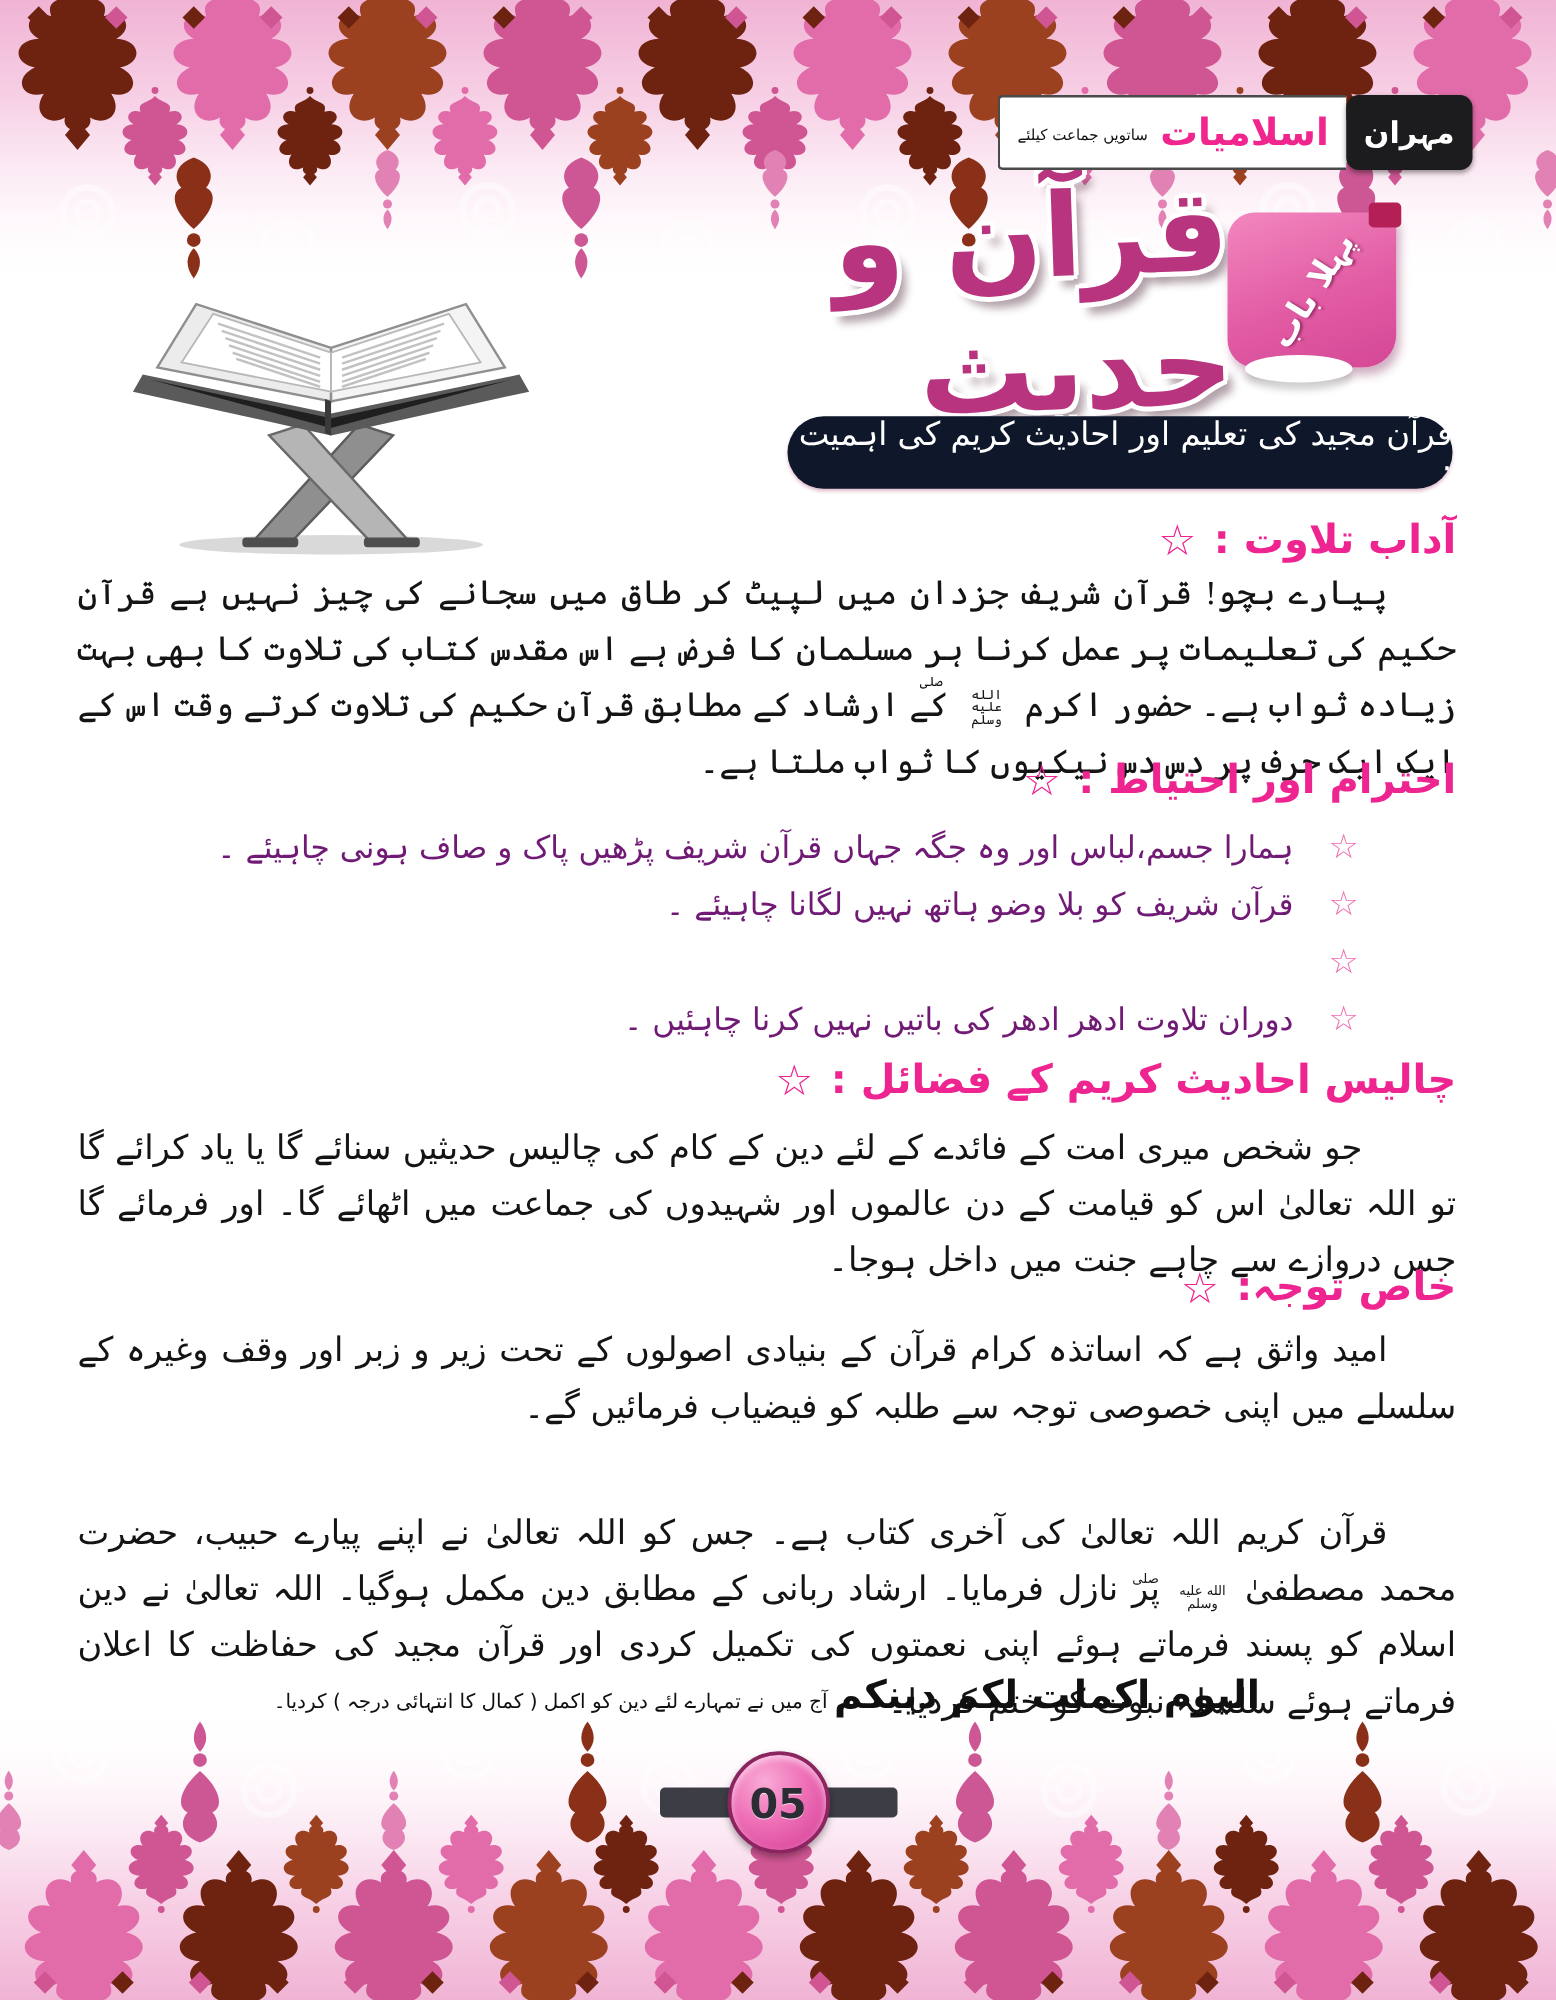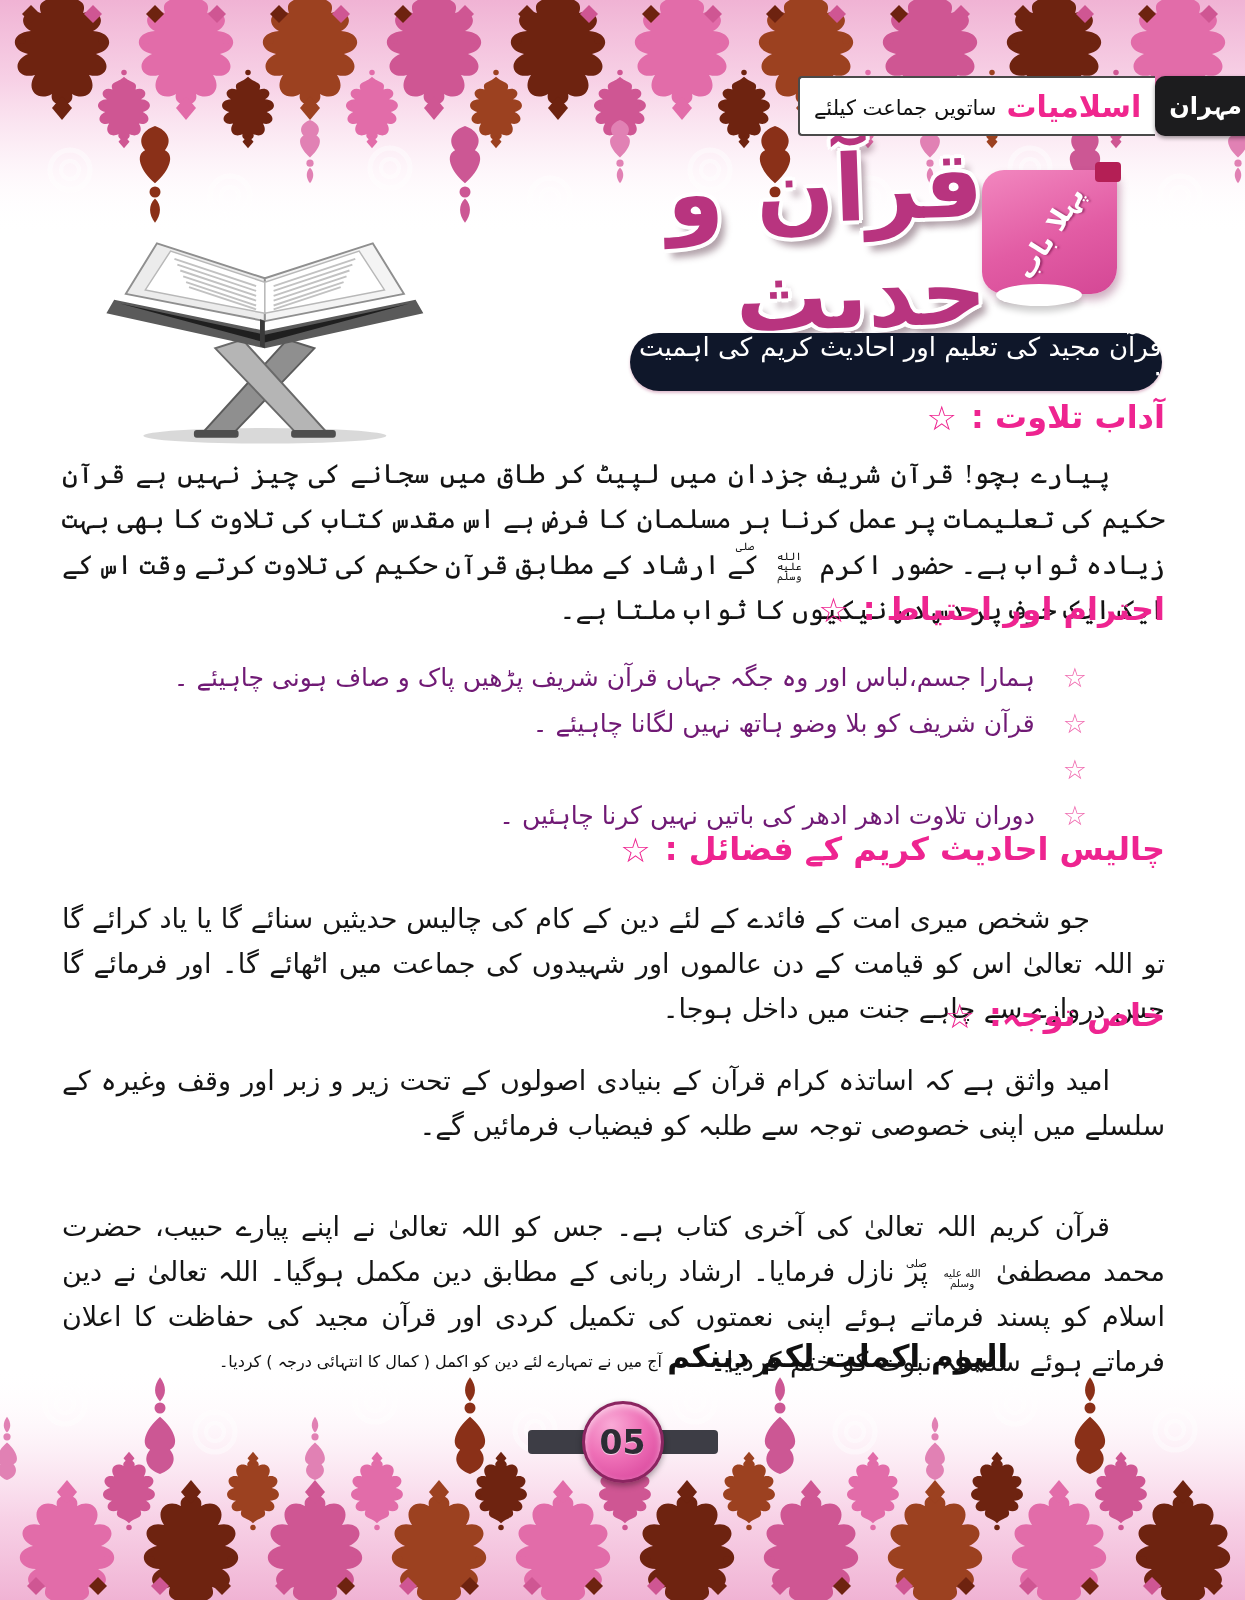--- a/index.html
+++ b/index.html
@@ -7,21 +7,21 @@
         font-family:"DejaVu Sans",sans-serif;}
   svg.border{position:absolute;left:0;width:1245px;height:235px;z-index:1;pointer-events:none;}
   svg.border.top{top:0;}
   svg.border.bottom{bottom:0;}
 
   
   .header-badge{position:absolute;top:76px;left:798px;height:60px;display:flex;align-items:stretch;z-index:6;}
   .header-white{background:#ffffff;border:2px solid #4a4a4a;border-right:none;border-radius:4px 0 0 4px;
                 display:flex;flex-direction:row-reverse;align-items:center;gap:10px;padding:0 14px;}
   .series-title{color:#f0268e;font-weight:bold;font-size:30px;direction:rtl;white-space:nowrap;}
-  .grade-label{color:#111;font-size:21px;direction:rtl;white-space:nowrap;padding-top:4px;}
+  .grade-label{color:#111;font-size:12px;direction:rtl;white-space:nowrap;padding-top:4px;}
   .brand-box{background:#1c1c1e;color:#fff;border-radius:10px;display:flex;align-items:center;justify-content:center;
              font-size:24px;font-weight:bold;padding:0 14px;direction:rtl;box-shadow:0 2px 4px rgba(0,0,0,.4);}
 
   
   .quran-illustration{position:absolute;left:85px;top:200px;width:350px;height:248px;z-index:3;}
   .chapter-title{position:absolute;left:395px;top:168px;width:590px;height:160px;z-index:3;
       display:flex;align-items:center;justify-content:center;direction:rtl;
       font-size:92px;font-weight:bold;color:#b8347f;transform:rotate(-2deg);letter-spacing:-2px;
       text-shadow:-3px -3px 0 #fff,3px -3px 0 #fff,-3px 3px 0 #fff,3px 3px 0 #fff,0 -4px 0 #fff,0 4px 0 #fff,
                   -4px 0 0 #fff,4px 0 0 #fff,7px 9px 7px rgba(60,20,40,.40);}
@@ -36,21 +36,21 @@
       border-radius:50%;box-shadow:0 6px 6px rgba(0,0,0,.18);}
   .ribbon-text{color:#ffffff;font-weight:bold;font-size:27px;direction:rtl;transform:rotate(-58deg);white-space:nowrap;
       text-shadow:1px 2px 2px rgba(100,10,60,.5);}
 
   .subtitle-banner{position:absolute;left:630px;top:333px;width:532px;height:58px;z-index:4;background:#0f172a;
       border-radius:29px;color:#ffffff;font-size:26px;direction:rtl;display:flex;align-items:center;justify-content:center;
       box-shadow:0 2px 3px rgba(150,30,90,.3);}
 
   
   .block{position:absolute;left:62px;width:1103px;z-index:4;}
-  .heading{color:#ee2490;font-size:32px;font-weight:bold;text-align:right;padding-right:66px;}
+  .heading{color:#ee2490;font-size:32px;font-weight:bold;text-align:right;padding-right:66px;margin-top:14px;}
   .heading .h-star{display:inline-block;margin-right:14px;font-weight:normal;font-size:34px;vertical-align:-2px;}
   .heading .h-text{direction:rtl;unicode-bidi:embed;}
   .para{direction:rtl;text-align:justify;font-size:27px;line-height:45px;color:#141414;}
   .indent55{text-indent:55px;} .indent75{text-indent:75px;}
   .bullet-row{direction:rtl;display:flex;align-items:flex-start;gap:28px;padding-right:78px;height:46px;}
   .bullet-star{color:#f06bb0;font-size:27px;line-height:40px;flex:0 0 auto;}
   .bullet-text{font-size:25px;line-height:40px;color:#701a75;text-align:right;}
   .verse-line{direction:rtl;text-align:center;color:#101010;}
   .verse-ar{font-weight:bold;font-size:31px;}
   .verse-tr{font-size:16px;}

